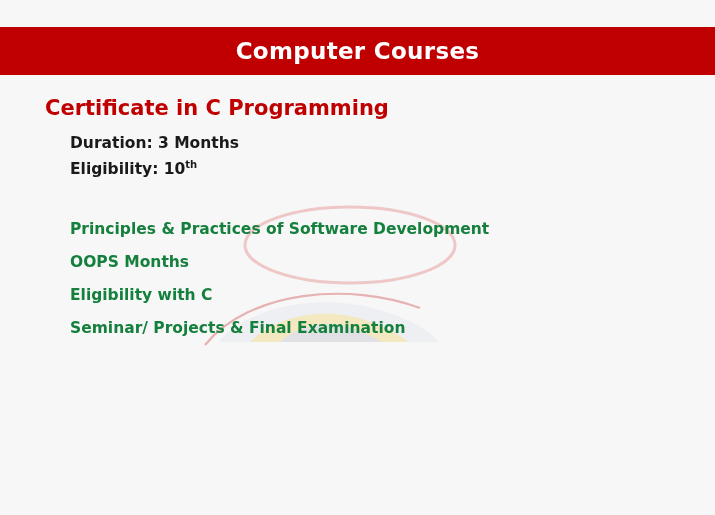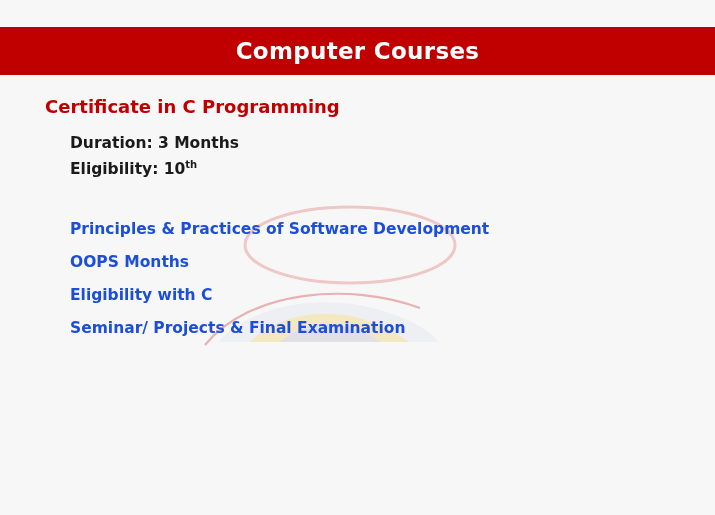--- a/index.html
+++ b/index.html
@@ -58,21 +58,21 @@
     position: absolute;
     left: 0;
     top: 75px;
     width: 715px;
   }
   .course-title {
     position: absolute;
     left: 45px;
     top: 21px;
     color: #c00000;
-    font-size: 18px;
+    font-size: 21px;
     font-weight: bold;
     font-family: "DejaVu Sans", sans-serif;
     white-space: nowrap;
   }
   .meta {
     position: absolute;
     left: 70px;
     top: 57px;
     color: #1a1a1a;
     font-size: 15.5px;
@@ -87,21 +87,21 @@
     font-size: 10px;
     vertical-align: super;
   }
   .topics {
     position: absolute;
     left: 70px;
     top: 145px;
     width: 600px;
   }
   .topic {
-    color: #1d4ed8;
+    color: #15803d;
     font-size: 15.5px;
     font-weight: bold;
     font-family: "DejaVu Sans", sans-serif;
     margin-bottom: 15px;
     white-space: nowrap;
   }
 </style>
 </head>
 <body>
 

